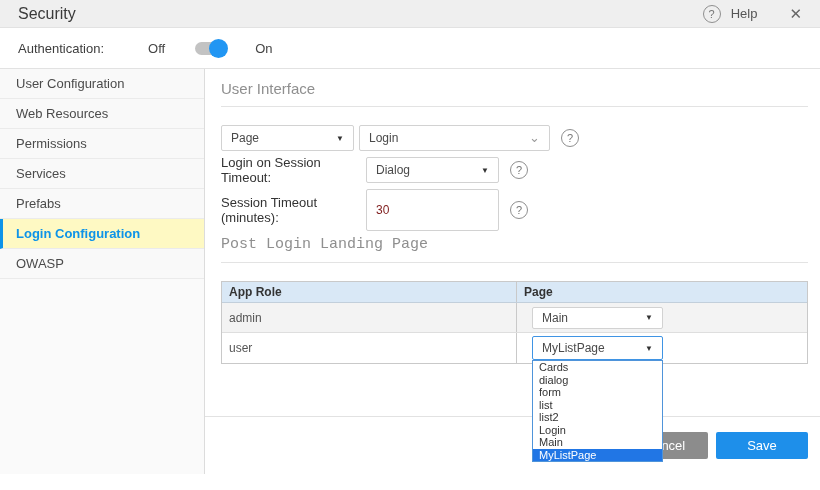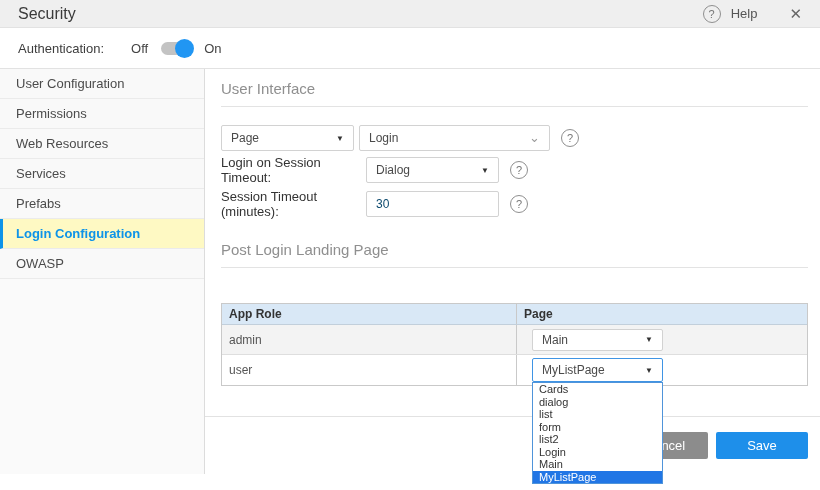--- a/index.html
+++ b/index.html
@@ -21,21 +21,21 @@
     width:18px; height:18px; border:1px solid #8f8f8f; border-radius:50%;
     display:inline-flex; align-items:center; justify-content:center;
     font-size:11px; color:#777; flex:0 0 auto; background:transparent;
   }
   .hdr-help-label { font-size:13px; color:#555; cursor:pointer; }
   .hdr-close { font-size:15px; color:#666; margin-left:22px; cursor:pointer; }
 
   
   .auth-bar {
     height:41px; background:#fff; border-bottom:1px solid #e2e2e2;
-    display:flex; align-items:center; padding:0 18px; gap:5px;
+    display:flex; align-items:center; padding:0 18px; gap:22px;
   }
   .auth-label { font-size:13px; color:#3d3d3d; margin-right:22px; }
   .toggle-side { font-size:13px; color:#444; }
   .toggle {
     width:30px; height:13px; background:#c3c3c3; border-radius:7px;
     position:relative; margin:0 8px; cursor:pointer;
   }
   .toggle .knob {
     width:19px; height:19px; border-radius:50%; background:#2196f3;
     position:absolute; right:-3px; top:-3px;
@@ -55,44 +55,44 @@
     color:#0d93e8; background:#fef9c3; border-left:3px solid #0d93e8;
     padding-left:13px; font-weight:700;
   }
 
   .main { flex:1; position:relative; padding:0 14px 0 16px; }
 
   .section-title {
     margin-top:11px; font-size:15px; font-weight:400; color:#8f8f8f;
     padding-bottom:9px; border-bottom:1px solid #e3e3e3;
   }
-  .section-title.second { margin-top:22px; }
+  .section-title.second { margin-top:5px;font-family:Liberation Mono, monospace; }
 
   .form-row { display:flex; align-items:center; margin-top:4px; }
   .form-row.first { margin-top:18px; }
   .form-label { width:145px; font-size:13px; color:#333; flex:0 0 145px; }
 
   .sel {
     height:26px; border:1px solid #d2d2d2; background:#fff; border-radius:2px;
     display:flex; align-items:center; justify-content:space-between;
     padding:0 9px; font-size:12px; color:#4a4a4a; cursor:pointer;
   }
   .sel-page { width:133px; }
   .sel-login { width:191px; margin-left:5px; }
   .caret { font-size:8px; color:#333; }
   .chev { font-size:13px; color:#9a9a9a; line-height:10px; }
   .txt-input {
-    width:133px; height:26px; border:1px solid #d2d2d2; border-radius:2px;
-    font-size:12px; color:#0c4a6e; padding:0 9px;
+    width:133px; height:42px; border:1px solid #d2d2d2; border-radius:2px;
+    font-size:12px; color:#7f1d1d; padding:0 9px;
     font-family:"Liberation Sans","DejaVu Sans",sans-serif;
   }
   .row-help { margin-left:11px; }
 
   
-  .lp-table { margin-top:35px; border:1px solid #c9c9c9; width:587px; font-size:12px; }
+  .lp-table { margin-top:18px; border:1px solid #c9c9c9; width:587px; font-size:12px; }
   .t-header { display:flex; background:#d9e8f6; border-bottom:1px solid #c2cfdb; }
   .t-header .t-cell { font-weight:700; color:#333; height:20px; line-height:20px; }
   .t-cell { padding-left:7px; }
   .col1 { width:295px; border-right:1px solid #c9c9c9; flex:0 0 295px; }
   .col2 { flex:1; }
   .t-row { display:flex; border-bottom:1px solid #dedede; height:30px; align-items:center; background:#fff; }
   .t-row:last-child { border-bottom:none; }
   .t-row.striped { background:#f3f3f3; }
   .t-row .t-cell { color:#555; height:100%; display:flex; align-items:center; }
 
@@ -144,22 +144,22 @@
     <span class="toggle">
       <span class="knob"></span>
     </span>
     <span class="toggle-side">On</span>
   </div>
 
   <div class="body">
 
     <div class="sidebar">
       <div class="nav-item">User Configuration</div>
+      <div class="nav-item">Web Resources</div>
       <div class="nav-item">Permissions</div>
-      <div class="nav-item">Web Resources</div>
       <div class="nav-item">Services</div>
       <div class="nav-item">Prefabs</div>
       <div class="nav-item active">Login Configuration</div>
       <div class="nav-item">OWASP</div>
     </div>
 
     <div class="main">
 
       <h2 class="section-title">User Interface</h2>
 
@@ -214,22 +214,22 @@
           <div class="t-cell col1">user</div>
           <div class="t-cell col2">
             <div class="cell-sel-wrap">
               <div class="sel sel-small focused">
                 <span>MyListPage</span>
                 <span class="caret">▼</span>
               </div>
               <div class="options-list">
                 <div class="opt">Cards</div>
                 <div class="opt">dialog</div>
+                <div class="opt">form</div>
                 <div class="opt">list</div>
-                <div class="opt">form</div>
                 <div class="opt">list2</div>
                 <div class="opt">Login</div>
                 <div class="opt">Main</div>
                 <div class="opt highlighted">MyListPage</div>
               </div>
             </div>
           </div>
         </div>
       </div>
 

